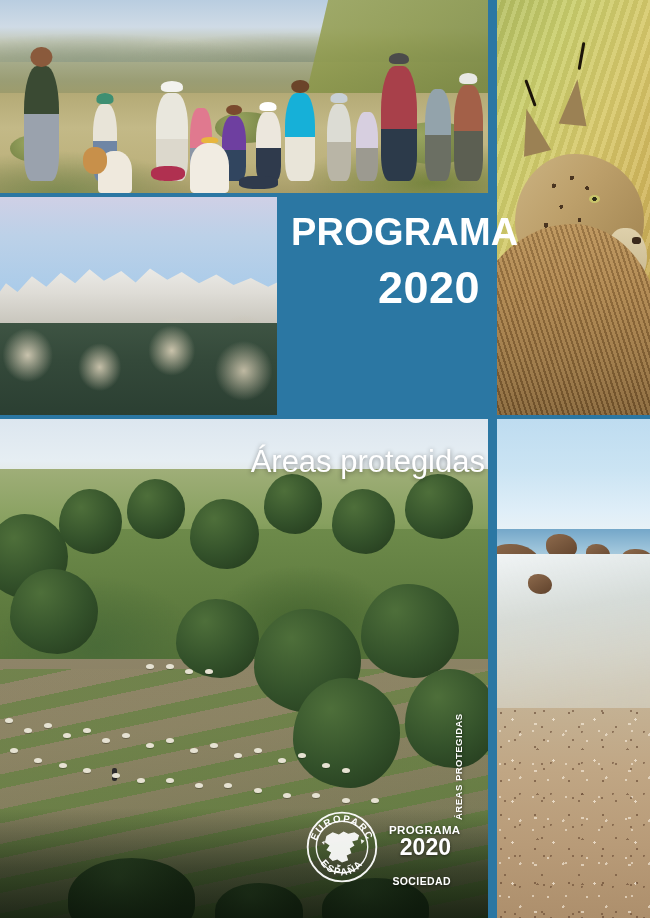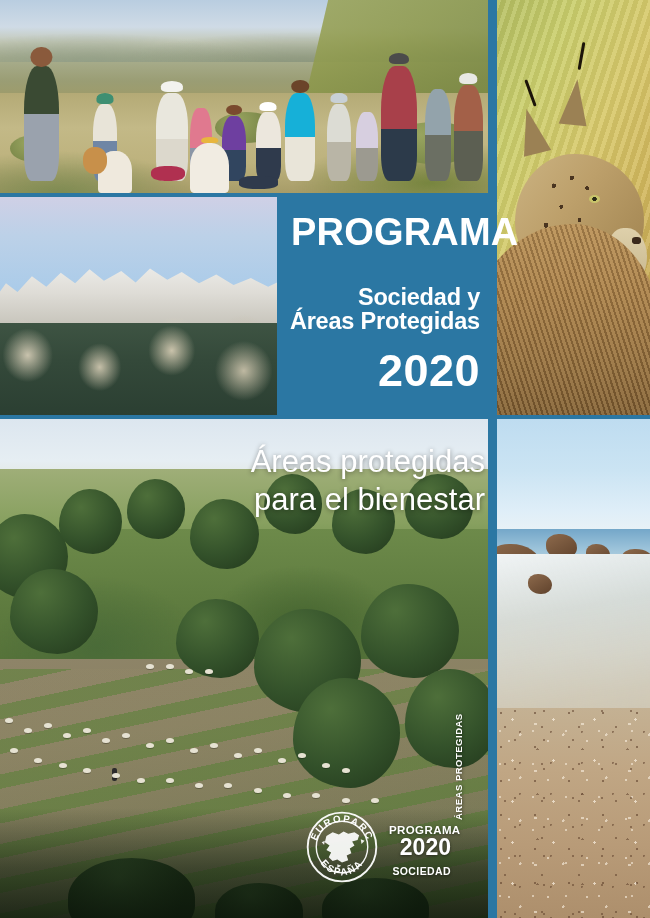--- a/index.html
+++ b/index.html
@@ -295,21 +295,21 @@
   #europarc-mark {
     position:absolute; left:0; top:2px; width:78px; height:78px;
   }
   #prog-block {
     position:absolute; left:86px; top:18px; width:62px;
     text-align:right; color:#ffffff;
     text-shadow:0 1px 3px rgba(0,0,0,.5);
   }
   #prog-label { font-size:11.5px; font-weight:bold; letter-spacing:.4px; line-height:1.1; }
   #prog-year { font-size:23px; font-weight:bold; line-height:1; margin-top:-1px; }
-  #prog-soc  { font-size:10.5px; font-weight:bold; letter-spacing:.4px; margin-top:6px; }
+  #prog-soc  { font-size:10.5px; font-weight:bold; letter-spacing:.4px; margin-top:16px; }
   #vert-label {
     position:absolute; left:150px; top:14px;
     font-size:9.5px; font-weight:bold; color:#ffffff;
     letter-spacing:.5px; white-space:nowrap;
     transform:rotate(-90deg); transform-origin:left top;
     text-shadow:0 1px 3px rgba(0,0,0,.5);
   }
 </style>
 </head>
 <body>
@@ -460,30 +460,25 @@
     <div class="b-rock" style="left:58%;top:25%;width:16%;height:4%"></div>
     <div class="b-rock" style="left:82%;top:26%;width:20%;height:4%"></div>
     <div class="b-foam"></div>
     <div class="b-rock" style="left:20%;top:31%;width:16%;height:4%"></div>
     <div class="b-sand"></div>
     <div class="grain"></div>
   </div>
 
   <div id="title-panel">
     <div id="kicker">PROGRAMA</div>
-    <div id="subtitle">
-      <div>Sociedad y</div>
-      <div>Áreas Protegidas</div>
-    </div>
     <div id="year">2020</div>
   </div>
 
   <div id="tagline">
     <div>Áreas protegidas</div>
-    <div>para el bienestar</div>
   </div>
 
   <div id="logo-lockup">
 
     <svg id="europarc-mark" viewBox="0 0 100 100">
       <defs>
         <path id="arcTop" d="M 16 52 A 34 34 0 0 1 84 52"></path>
         <path id="arcBot" d="M 18 54 A 32 32 0 0 0 82 54"></path>
       </defs>
       <circle cx="50" cy="50" r="44" fill="none" stroke="#ffffff" stroke-width="2.4" opacity=".95"></circle>

